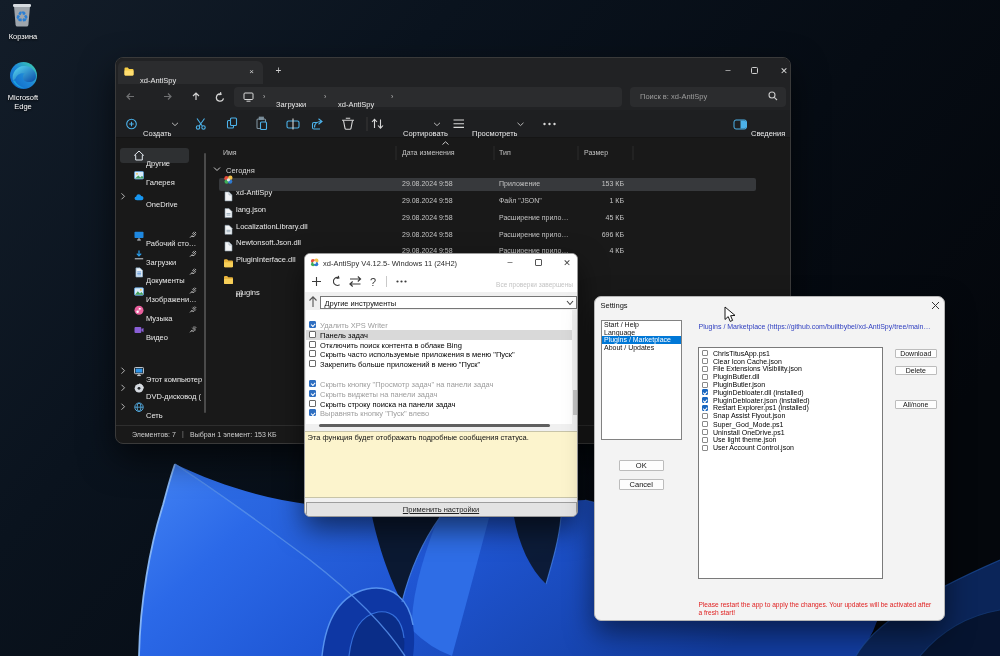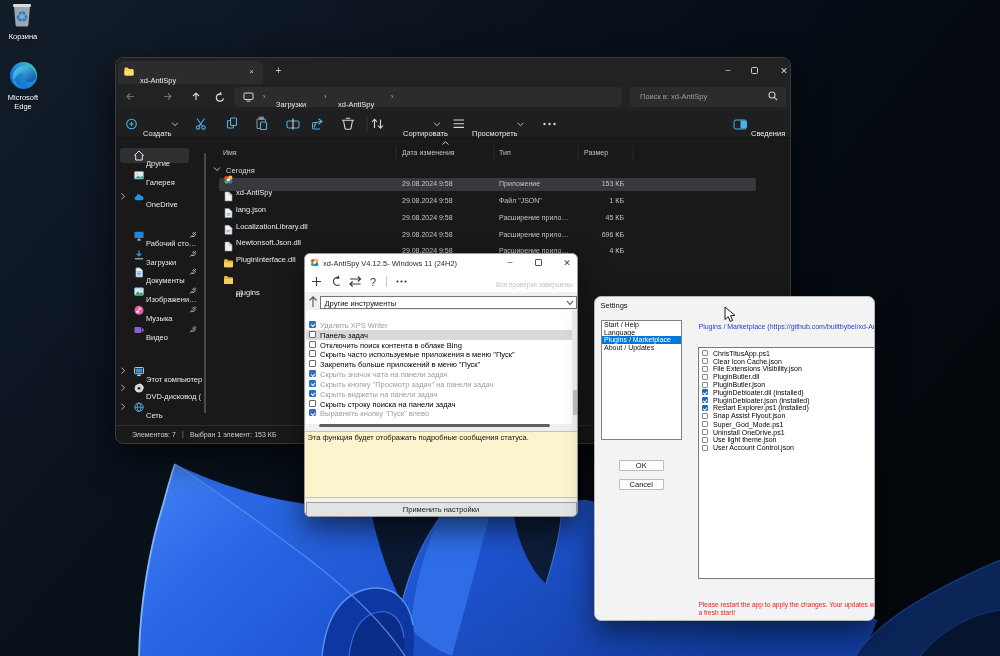--- a/index.html
+++ b/index.html
@@ -17,21 +17,21 @@
 #app{left:304px;top:253px;width:274px;height:264px;border-radius:6px;background:#f0f0f0;
  border:1px solid #9a9a9a;box-shadow:0 12px 28px rgba(0,0,0,.55);overflow:hidden;}
 .atxt{font-size:7.5px;color:#111;white-space:nowrap;}
 .cbrow{position:absolute;left:1px;width:266px;height:10px;}
 .cb{position:absolute;left:3px;top:1px;width:7px;height:7px;border:1px solid #6a6a6a;background:#fff;border-radius:1px;}
 .cbc{background:#2f6fc1;border-color:#2f6fc1;}
 .cbc:after{content:"";position:absolute;left:1.2px;top:1.4px;width:3.4px;height:1.8px;border-left:1.1px solid #fff;border-bottom:1.1px solid #fff;transform:rotate(-48deg);}
 .cbl{position:absolute;left:14px;top:1px;font-size:7.5px;white-space:nowrap;color:#000;}
 .dis{color:#9d9d9d;}
 
-#set{left:594px;top:296px;width:281px;height:325px;border-radius:7px;background:#f3f3f3;
+#set{left:594px;top:296px;width:351px;height:325px;border-radius:7px;background:#f3f3f3;
  border:1px solid #b5b5b5;box-shadow:0 12px 28px rgba(0,0,0,.5);overflow:hidden;}
 .stxt{font-size:7.5px;color:#111;white-space:nowrap;}
 .pcb{position:absolute;left:2.5px;top:1px;width:6px;height:6px;border:1px solid #8a8a8a;background:#fff;border-radius:1px;}
 .pcbc{background:#1766c0;border-color:#1766c0;}
 .pcbc:after{content:"";position:absolute;left:0.8px;top:1px;width:3px;height:1.6px;border-left:1px solid #fff;border-bottom:1px solid #fff;transform:rotate(-48deg);}
 .pcl{position:absolute;left:14px;top:0.5px;font-size:7px;white-space:nowrap;color:#000;}
 .wbtn{position:absolute;background:#fdfdfd;border:1px solid #bcbcbc;border-radius:1px;
  font-size:7px;color:#111;text-align:center;}
 </style>
 </head>
@@ -423,24 +423,20 @@
         <span class="cbl">Отключить поиск контента в облаке Bing</span>
       </div>
  <div class="cbrow" style="top:95.4px;">
         <span class="cb"></span>
         <span class="cbl">Скрыть часто используемые приложения в меню "Пуск"</span>
       </div>
  <div class="cbrow" style="top:105.1px;">
         <span class="cb"></span>
         <span class="cbl">Закрепить больше приложений в меню "Пуск"</span>
       </div>
- <div class="cbrow" style="top:115.4px;">
-        <span class="cb cbc"></span>
-        <span class="cbl dis">Скрыть значок чата на панели задач</span>
-      </div>
  <div class="cbrow" style="top:125.1px;">
         <span class="cb cbc"></span>
         <span class="cbl dis">Скрыть кнопку "Просмотр задач" на панели задач</span>
       </div>
  <div class="cbrow" style="top:135.1px;">
         <span class="cb cbc"></span>
         <span class="cbl dis">Скрыть виджеты на панели задач</span>
       </div>
  <div class="cbrow" style="top:144.7px;">
         <span class="cb"></span>
@@ -454,21 +450,21 @@
  <div class="abs" style="left:267px;top:56px;width:6px;height:113.5px;background:#f0f0f0;"></div>
  <div class="abs" style="left:267.5px;top:135.5px;width:5px;height:25px;background:#c2c2c2;"></div>
 
  <div class="abs" style="left:1px;top:169.5px;width:272px;height:5px;background:#f0f0f0;"></div>
  <div class="abs" style="left:14px;top:170.3px;width:231px;height:3.2px;background:#5f5f5f;border-radius:2px;"></div>
 
  <div class="abs" style="left:0;top:176.5px;width:272px;height:67.5px;background:#fcf4cd;border-top:1px solid #c8c4a8;border-bottom:1px solid #c8c4a8;"></div>
  <div class="abs atxt" style="left:2.5px;top:179px;">Эта функция будет отображать подробные сообщения статуса.</div>
 
  <div class="abs" style="left:0.5px;top:247.5px;width:271px;height:15px;background:#e3e3e3;border:1px solid #9e9e9e;"></div>
- <div class="abs atxt" style="left:0;top:250.5px;width:272px;text-align:center;color:#222;">Применить настройки</div>
+ <div class="abs atxt" style="left:0;top:250.5px;width:272px;text-align:center;color:#222;text-decoration:underline;">Применить настройки</div>
 </div>
 
 <div id="set" class="abs">
  <div class="abs stxt" style="left:5.5px;top:4px;">Settings</div>
  <svg class="abs" style="left:336px;top:4px" width="9" height="9" viewBox="0 0 9 9">
   <path d="M1 1 L8 8 M8 1 L1 8" stroke="#333" stroke-width="1"></path>
  </svg>
 
  <div class="abs" style="left:5.5px;top:23px;width:81px;height:119.5px;background:#fff;border:1px solid #828282;"></div>
  <div class="abs stxt" style="left:9px;top:23.7px;font-size:7px;">Start / Help</div>

